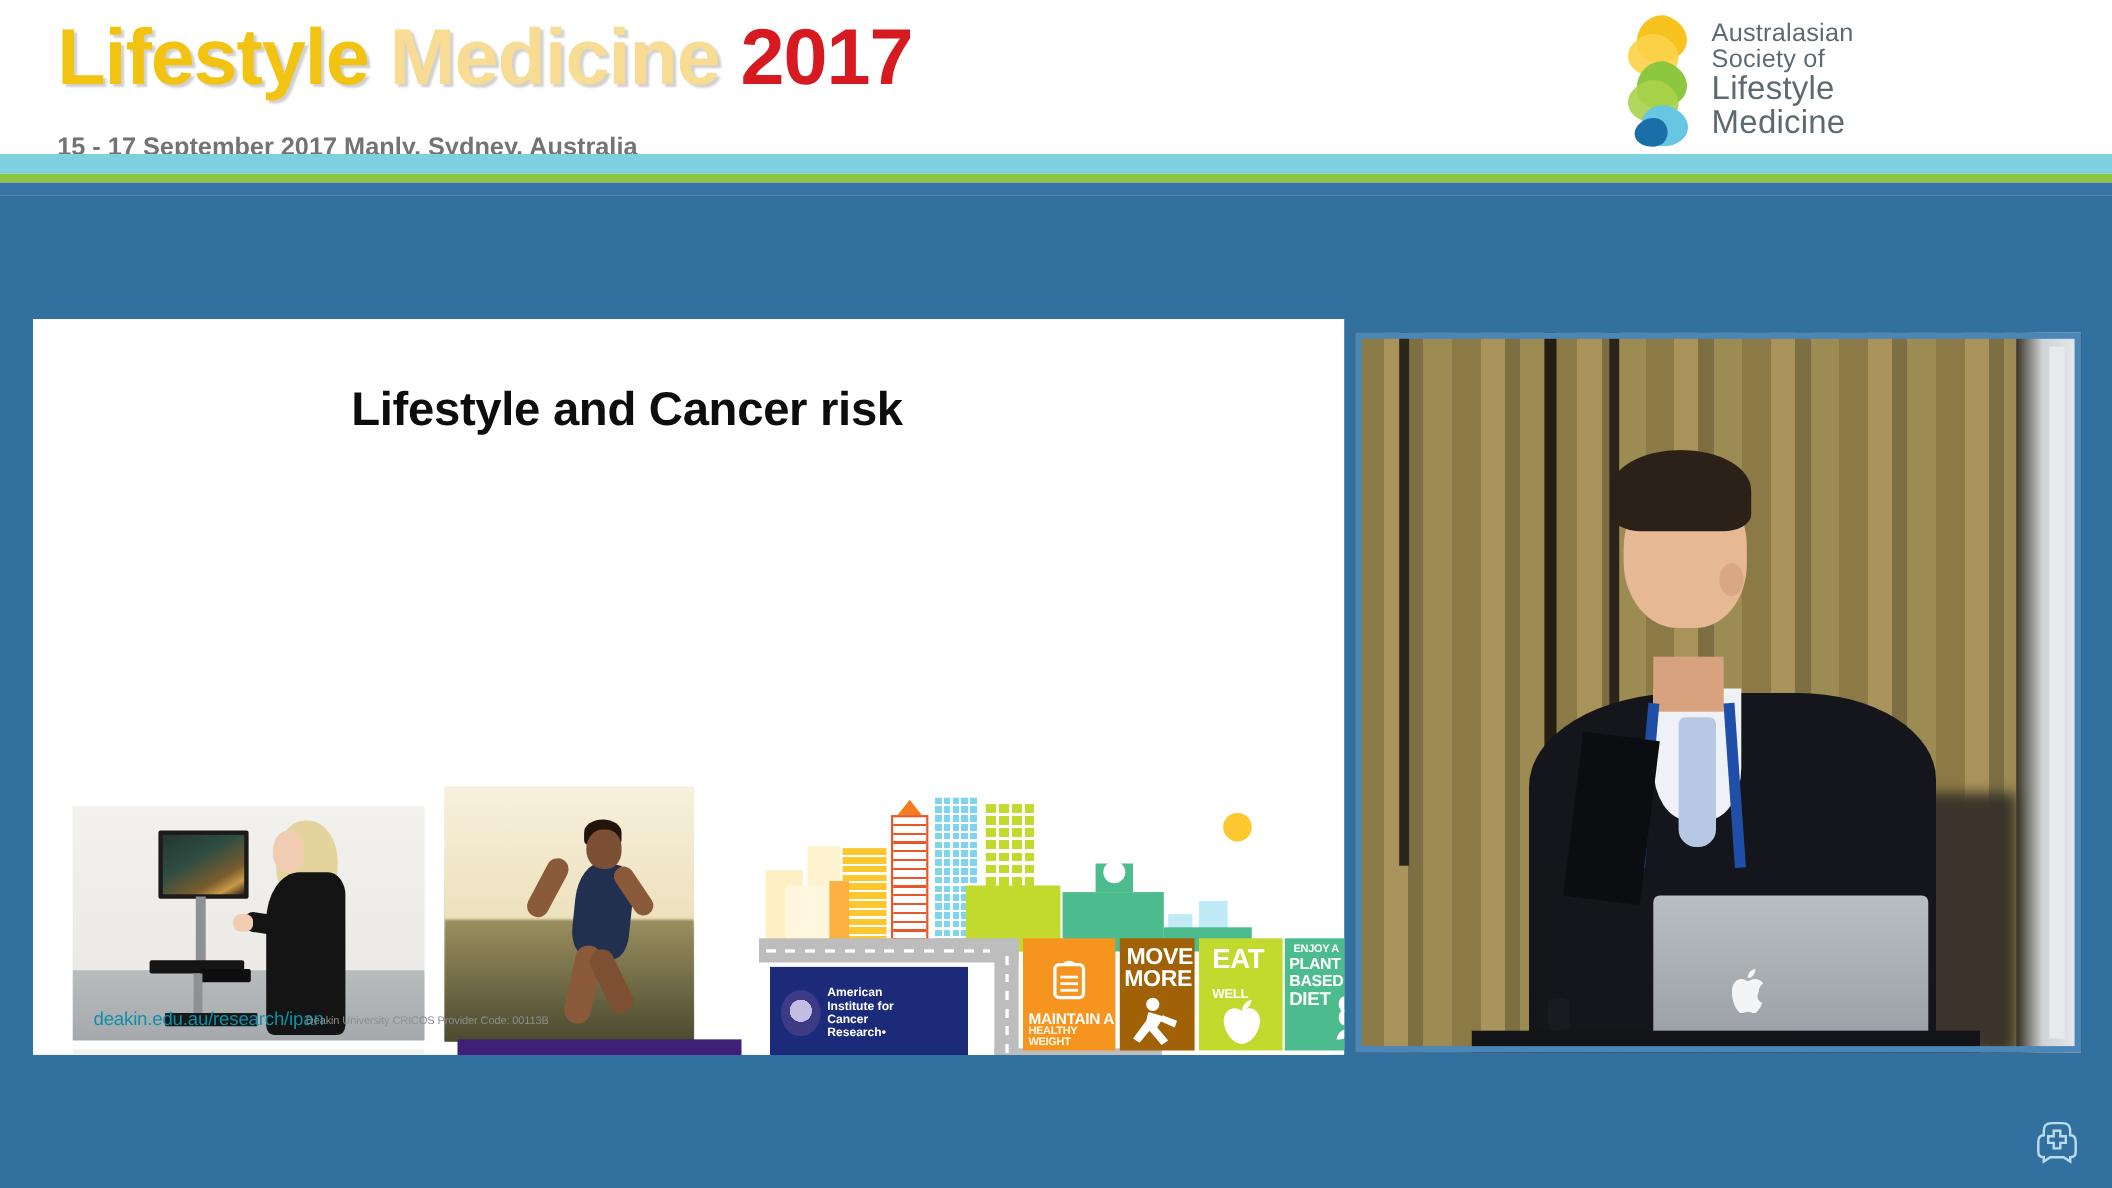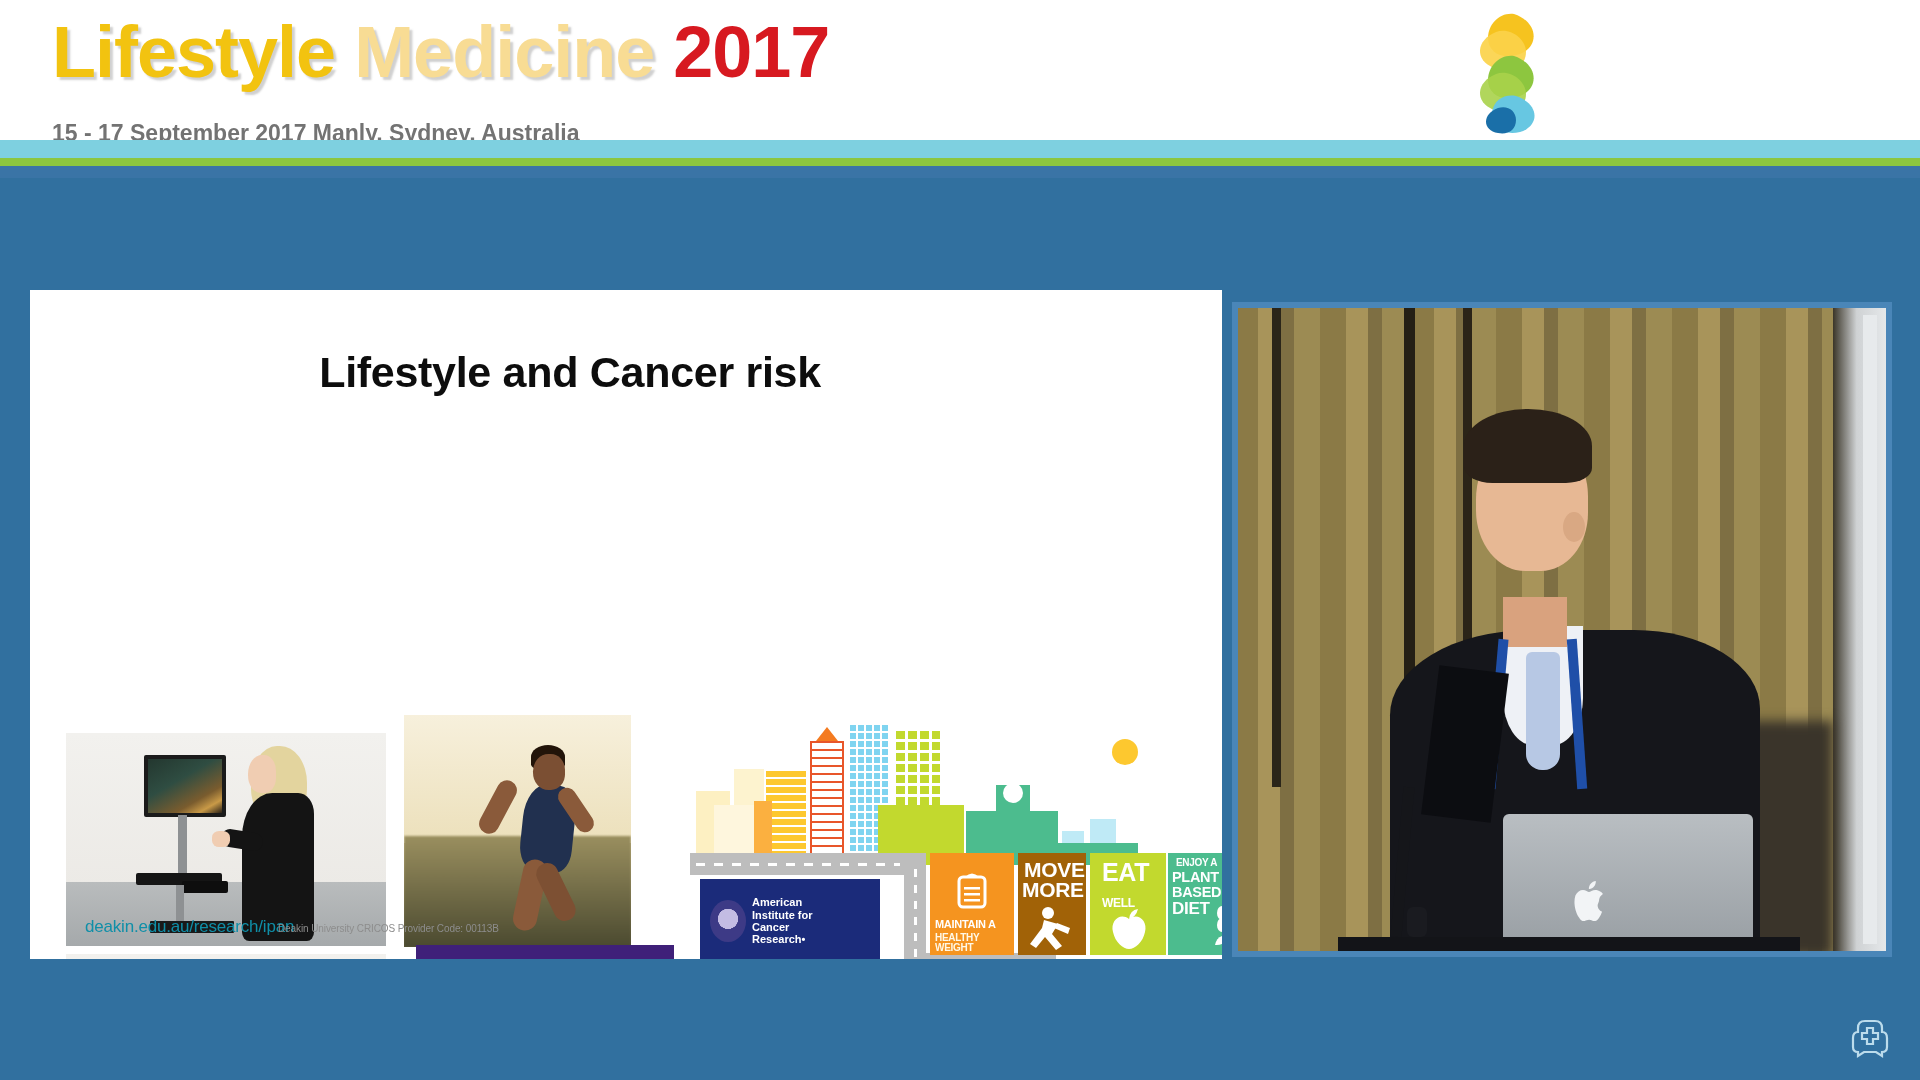--- a/index.html
+++ b/index.html
@@ -200,20 +200,26 @@
     <div class="logo-mark">
       <svg viewBox="0 0 74 122" width="74" height="122" aria-hidden="true">
         <path d="M46 2 C70 10 72 34 52 42 C34 49 20 40 20 26 C20 12 32 0 46 2 Z" fill="#f6c31f"></path>
         <path d="M28 20 C8 28 6 48 26 56 C44 63 58 54 58 40 C58 27 42 15 28 20 Z" fill="#fbd34a" opacity="0.92"></path>
         <path d="M46 44 C70 52 72 76 52 84 C34 91 20 82 20 68 C20 54 32 42 46 44 Z" fill="#8dc63f"></path>
         <path d="M28 62 C8 70 6 90 26 98 C44 105 58 96 58 82 C58 69 42 57 28 62 Z" fill="#a9d14a" opacity="0.9"></path>
         <path d="M48 84 C72 92 72 114 52 120 C34 124 22 114 24 100 C26 88 36 82 48 84 Z" fill="#67c7e2"></path>
         <path d="M30 96 C14 102 14 118 30 121 C40 123 48 118 48 108 C48 99 40 93 30 96 Z" fill="#1a6fa8"></path>
       </svg>
     </div>
+    <div class="logo-text">
+      <div class="l1">Australasian</div>
+      <div class="l2">Society of</div>
+      <div class="l3">Lifestyle</div>
+      <div class="l4">Medicine</div>
+    </div>
   </div>
 
   <div class="rule-teal"></div>
   <div class="rule-green"></div>
   <div class="rule-blue"></div>
 </div>
 
 <div class="stage"></div>
 
 <div class="slide">
@@ -307,21 +313,21 @@
       </div>
 
       <div class="tile" style="left:240px;top:0;width:84px;height:102px;background:#f5941f;">
         <svg style="position:absolute;left:24px;top:14px" width="36" height="46" viewBox="0 0 36 46">
           <rect x="5" y="10" width="26" height="30" rx="4" fill="none" stroke="#fff" stroke-width="3"></rect>
           <path d="M11 10 q7 -7 14 0 z" fill="#fff"></path>
           <rect x="10" y="20" width="16" height="2.5" fill="#fff"></rect>
           <rect x="10" y="26" width="16" height="2.5" fill="#fff"></rect>
           <rect x="10" y="32" width="16" height="2.5" fill="#fff"></rect>
         </svg>
-        <div class="t-txt" style="left:5px;top:66px;font-size:11px;">MAINTAIN A</div>
+        <div class="t-txt" style="left:5px;top:66px;font-size:14px;">MAINTAIN A</div>
         <div class="t-txt" style="left:5px;top:80px;font-size:10px;color:#fff8e6;">HEALTHY WEIGHT</div>
       </div>
 
       <div class="tile" style="left:328px;top:0;width:68px;height:102px;background:#a16207;">
         <div class="t-txt" style="left:6px;top:6px;font-size:21px;">MOVE</div>
         <div class="t-txt" style="left:4px;top:26px;font-size:21px;text-align:center;">MORE</div>
         <svg style="position:absolute;left:6px;top:52px" width="58" height="48" viewBox="0 0 58 48">
           <circle cx="24" cy="8" r="6" fill="#fff"></circle>
           <path d="M20 15 l14 4 l-6 10 l10 12 l-6 4 l-11 -13 l-9 11 l-6 -4 l12 -16 z" fill="#fff"></path>
           <path d="M33 18 l13 5 l-2 6 l-14 -6 z" fill="#fff"></path>

